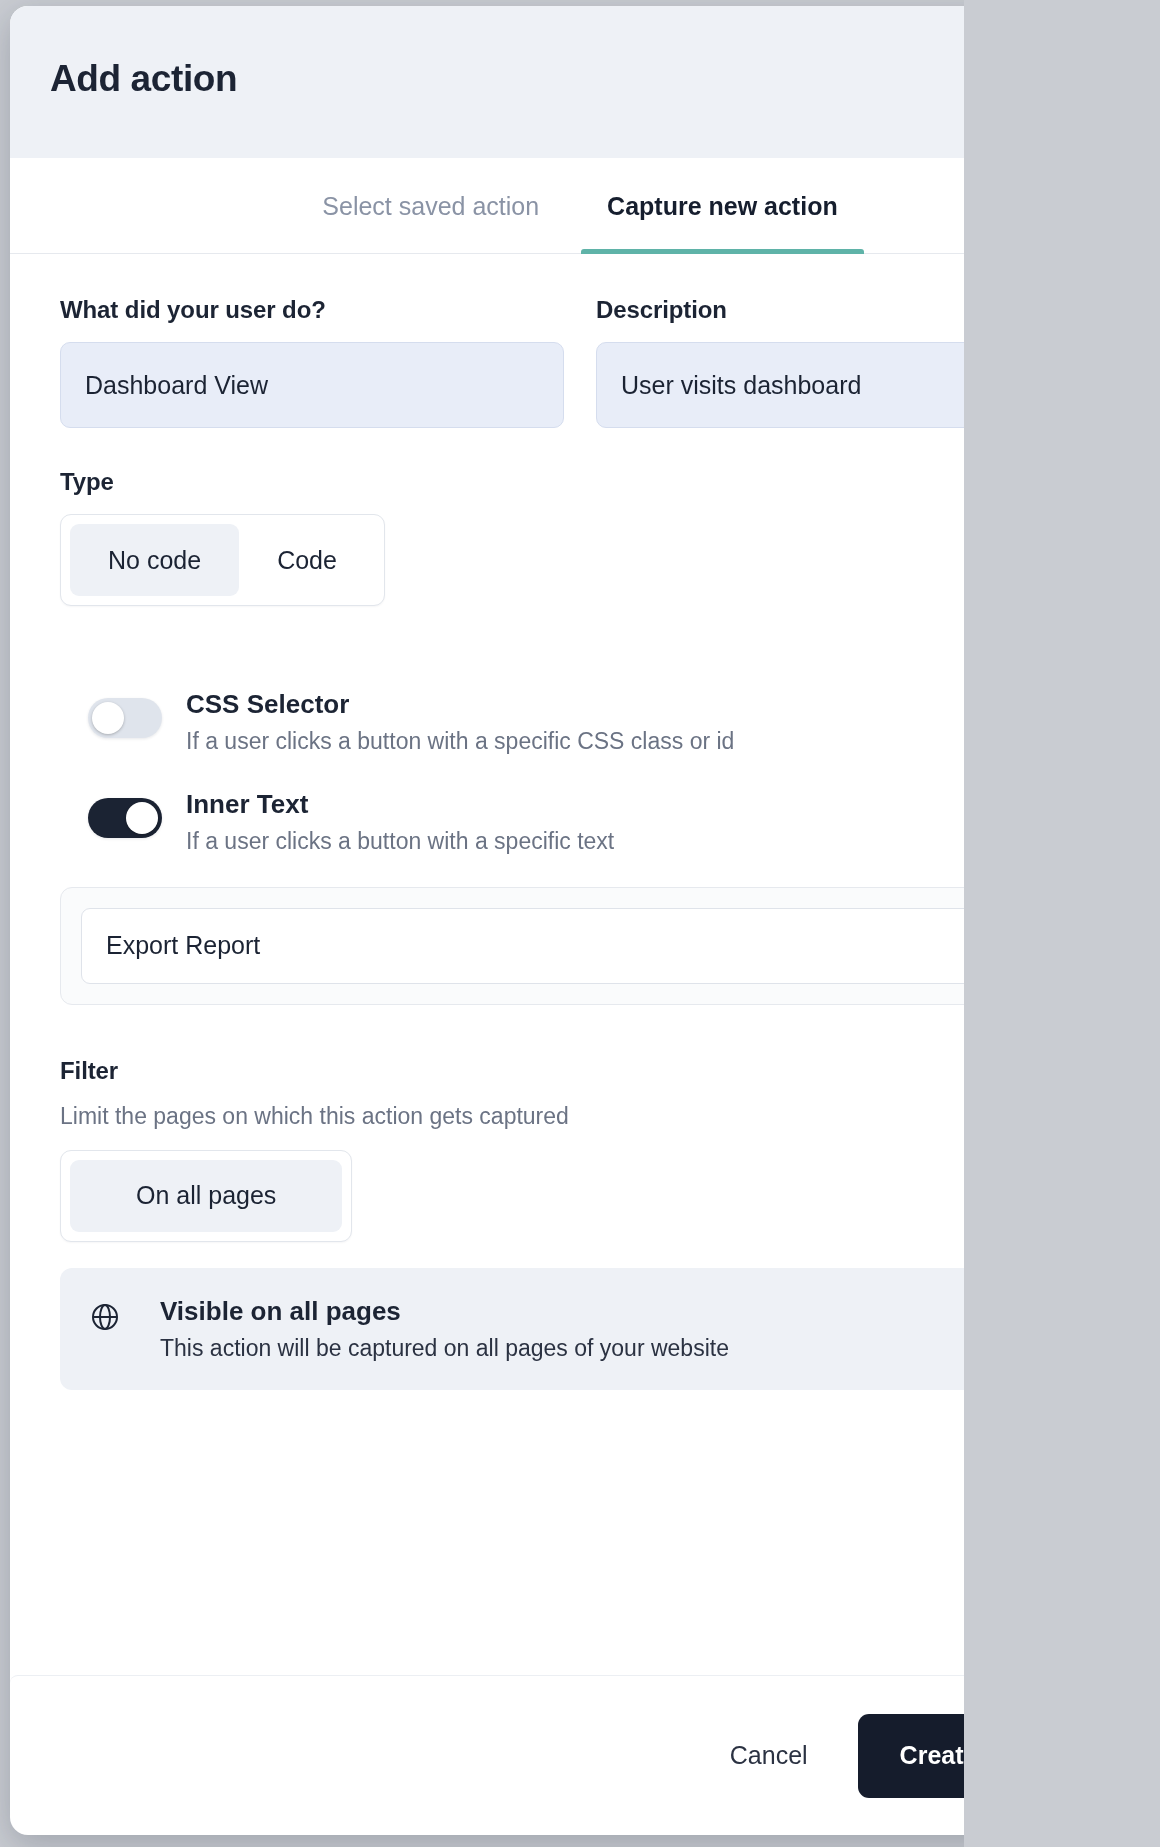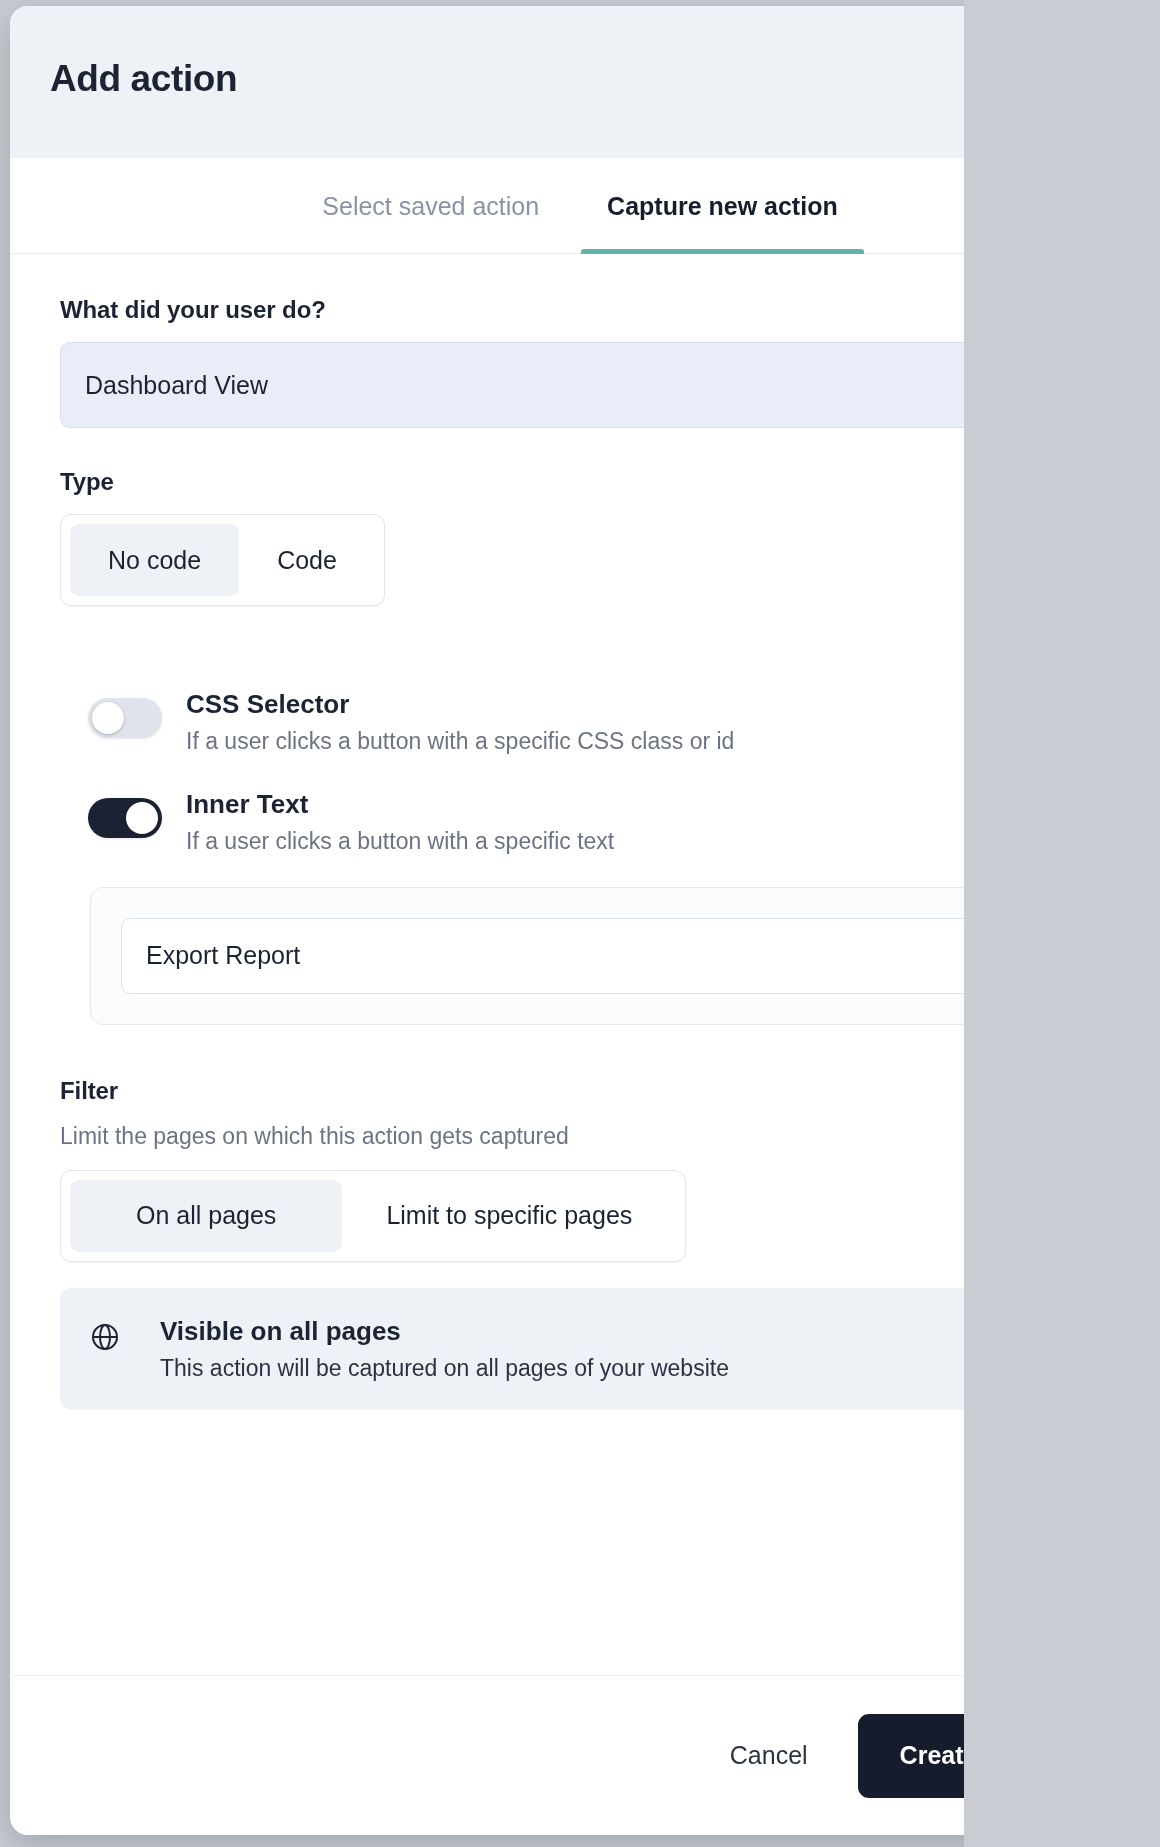--- a/index.html
+++ b/index.html
@@ -210,26 +210,25 @@
   }
   .toggle-desc {
     font-size: 23px;
     color: #6b7384;
     margin-top: 6px;
     line-height: 1.3;
   }
 
   
   .inset-panel {
-    margin-left: 30px;
     margin-top: 30px;
     border: 1px solid #e6e9ee;
     border-radius: 12px;
     background: #fafbfc;
-    padding: 30px;
+    padding: 20px;
     width: 980px;
   }
   .inner-input {
     width: 100%;
     height: 76px;
     background: #ffffff;
     border: 1px solid #dfe3ea;
     border-radius: 9px;
     font-size: 25px;
     font-family: inherit;
@@ -317,20 +316,24 @@
     </div>
 
     <div class="modal-body">
 
       
       <div class="two-col">
         <div>
           <div class="field-label">What did your user do?</div>
           <input class="text-input" type="text" value="Dashboard View" style="">
         </div>
+        <div>
+          <div class="field-label">Description</div>
+          <input class="text-input" type="text" value="User visits dashboard" style="">
+        </div>
       </div>
 
       <div class="gap-md"></div>
 
       
       <div class="field-label">Type</div>
       <div class="segmented">
         <button class="seg selected">No code</button>
         <button class="seg">Code</button>
       </div>
@@ -370,21 +373,20 @@
         <input class="inner-input" type="text" value="Export Report" style="">
       </div>
 
       <div class="gap-lg"></div>
 
       
       <div class="field-label">Filter</div>
       <div class="field-sub">Limit the pages on which this action gets captured</div>
       <div class="segmented">
         <button class="seg selected" style="padding:0 66px;">On all pages</button>
-        <button class="seg" style="padding:0 44px;">Limit to specific pages</button>
       </div>
 
       
       <div class="info-banner">
         <span class="globe-icon">
           <svg width="30" height="30" viewBox="0 0 30 30">
             <circle cx="15" cy="15" r="12" fill="none" stroke="#1c2434" stroke-width="2"></circle>
             <ellipse cx="15" cy="15" rx="5" ry="12" fill="none" stroke="#1c2434" stroke-width="2"></ellipse>
             <line x1="3" y1="15" x2="27" y2="15" stroke="#1c2434" stroke-width="2"></line>
           </svg>

